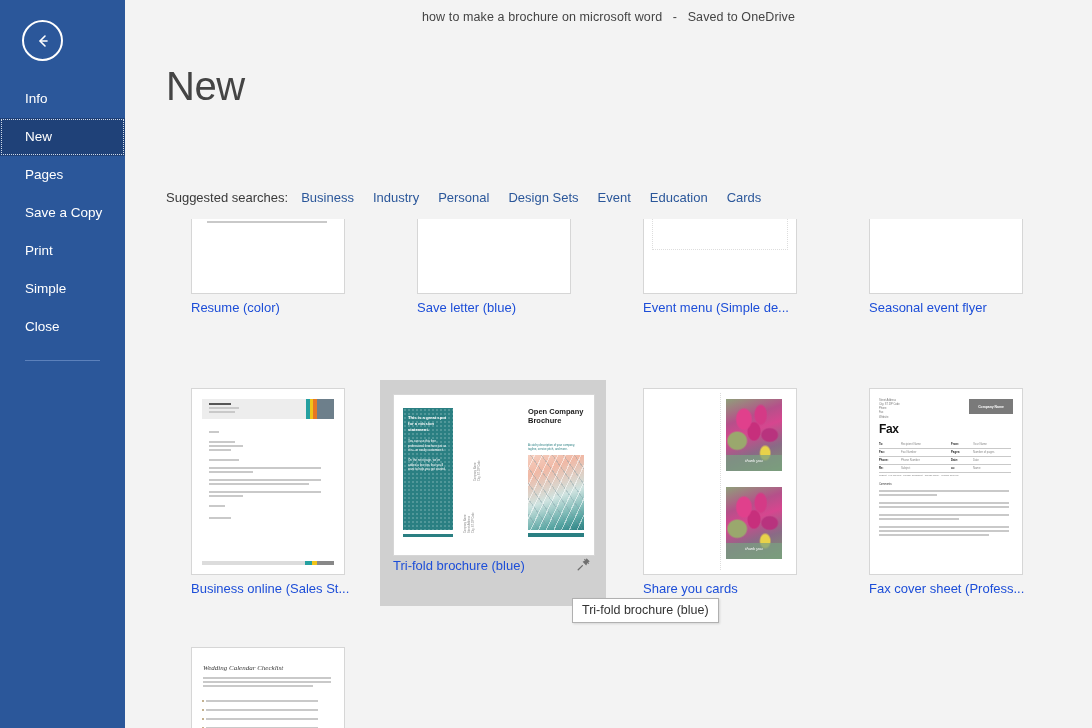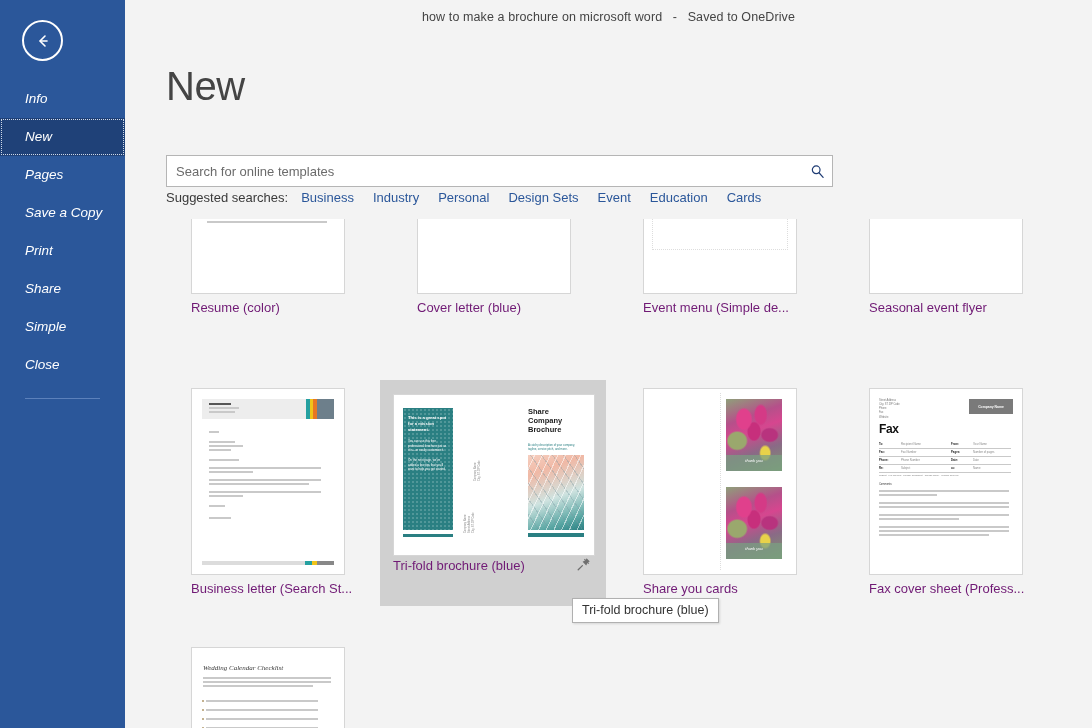--- a/index.html
+++ b/index.html
@@ -22,21 +22,20 @@
     display:flex;align-items:center;justify-content:center;
     cursor:pointer;
   }
   .back-btn svg{display:block;}
   .nav{position:absolute;left:0;top:80px;width:125px;}
   .nav-item{
     height:38px;line-height:38px;
     color:#ffffff;font-size:13.5px;
     padding-left:25px;cursor:pointer;
     white-space:nowrap;
-    font-style:italic;
   }
   .nav-item.selected{
     background:#1f4178;
     outline:1px dotted #cfd9e8;
     outline-offset:-2px;
   }
   .nav-sep{
     margin:14px 25px 12px 25px;height:1px;background:#5c81bb;
   }
 
@@ -82,21 +81,21 @@
   .cell{
     width:226px;height:226px;position:relative;
     margin-right:0;cursor:pointer;
   }
   .cell .thumb{
     position:absolute;left:37px;top:8px;width:152px;height:185px;
     background:#ffffff;border:1px solid #d6d6d6;overflow:hidden;
   }
   .cell .caption{
     position:absolute;left:37px;top:201px;width:175px;
-    font-size:13px;color:#701a75;white-space:nowrap;overflow:hidden;
+    font-size:13px;color:#1d4ed8;white-space:nowrap;overflow:hidden;
   }
   
   .cell.selected{background:#d0d0d0;}
   .cell.selected .thumb{left:13px;top:14px;width:200px;height:160px;}
   .cell.selected .caption{left:13px;top:178px;}
   .pin{
     position:absolute;right:14px;top:176px;width:16px;height:16px;
     cursor:pointer;
   }
 
@@ -191,46 +190,36 @@
         <path d="M6.3 9 H13" fill="none" stroke="#ffffff" stroke-width="1.6" stroke-linecap="round"></path>
       </svg>
     </div>
 
     <div class="nav">
       <div class="nav-item">Info</div>
       <div class="nav-item selected">New</div>
       <div class="nav-item">Pages</div>
       <div class="nav-item">Save a Copy</div>
       <div class="nav-item">Print</div>
-      <div class="nav-item">Share</div>
       <div class="nav-item">Simple</div>
       <div class="nav-item">Close</div>
       <div class="nav-sep"></div>
     </div>
   </div>
 
   <div class="titlebar">
     <span class="txt">how to make a brochure on microsoft word</span>
     <span class="txt" style="margin:0 7px;">&nbsp;-&nbsp;</span>
     <span class="txt">Saved to OneDrive</span>
   </div>
 
   <div class="main">
 
     <div class="page-title">New</div>
 
-    <div class="search-wrap">
-      <input class="search-input" type="text" placeholder="Search for online templates" style="">
-      <span class="search-icon">
-        <svg width="15" height="15" viewBox="0 0 16 16" aria-hidden="true">
-          <circle cx="6.6" cy="6.2" r="4.1" fill="none" stroke="#1f3c74" stroke-width="1.3"></circle>
-          <path d="M9.6 9.3 L14 14.2" stroke="#1f3c74" stroke-width="1.3" stroke-linecap="round"></path>
-        </svg>
-      </span>
-    </div>
 
     <div class="suggest">
       <span class="lbl">Suggested searches:</span><a>Business</a><a>Industry</a><a>Personal</a><a>Design Sets</a><a>Event</a><a>Education</a><a>Cards</a>
     </div>
 
     <div class="grid">
 
       <div class="row" style="top:-120px;">
 
         <div class="cell">
@@ -242,21 +231,21 @@
           </div>
           <div class="caption">Resume (color)</div>
         </div>
 
         <div class="cell">
           <div class="thumb">
             <div class="mini">
               
             </div>
           </div>
-          <div class="caption">Cover letter (blue)</div>
+          <div class="caption">Save letter (blue)</div>
         </div>
 
         <div class="cell">
           <div class="thumb">
             <div class="mini">
               <div class="dashbox" style="left:8px;top:30px;width:134px;height:110px;"></div>
 
             </div>
           </div>
           <div class="caption">Event menu (Simple de...</div>
@@ -306,33 +295,33 @@
               <div class="ln" style="left:17px;top:82px;width:44px;"></div>
               <div class="ln" style="left:17px;top:90px;width:112px;"></div>
               <div class="ln" style="left:17px;top:94px;width:100px;"></div>
               <div class="ln" style="left:17px;top:102px;width:112px;"></div>
               <div class="ln" style="left:17px;top:106px;width:34px;"></div>
               <div class="ln" style="left:17px;top:116px;width:16px;"></div>
               <div class="ln" style="left:17px;top:128px;width:22px;"></div>
               <div class="bl-foot"></div>
             </div>
           </div>
-          <div class="caption">Business letter (Search St...</div>
+          <div class="caption">Business online (Sales St...</div>
         </div>
 
         <div class="cell selected">
           <div class="thumb">
             <div class="mini br-page">
               <div class="br-panel">
                 <div class="t1">This is a great spot for a mission statement.</div>
                 <div class="t2">You can use this free professional brochure just as it is—or easily customize it.</div>
                 <div class="t3">On the next page, we've added a few tips that you'll want to help you get started.</div>
               </div>
               <div class="br-bar"></div>
-              <div class="br-title">Share Company Brochure</div>
+              <div class="br-title">Open Company Brochure</div>
               <div class="br-sub">A catchy description of your company, tagline, service pitch, and more.</div>
               <div class="br-img"></div>
               <div class="br-img2"></div>
               <div class="br-vt" style="left:80px;top:42px;height:44px;">Company Name
 City, ST ZIP Code</div>
               <div class="br-vt" style="left:70px;top:92px;height:46px;">Company Name
 Street Address
 City, ST ZIP Code</div>
             </div>
           </div>

